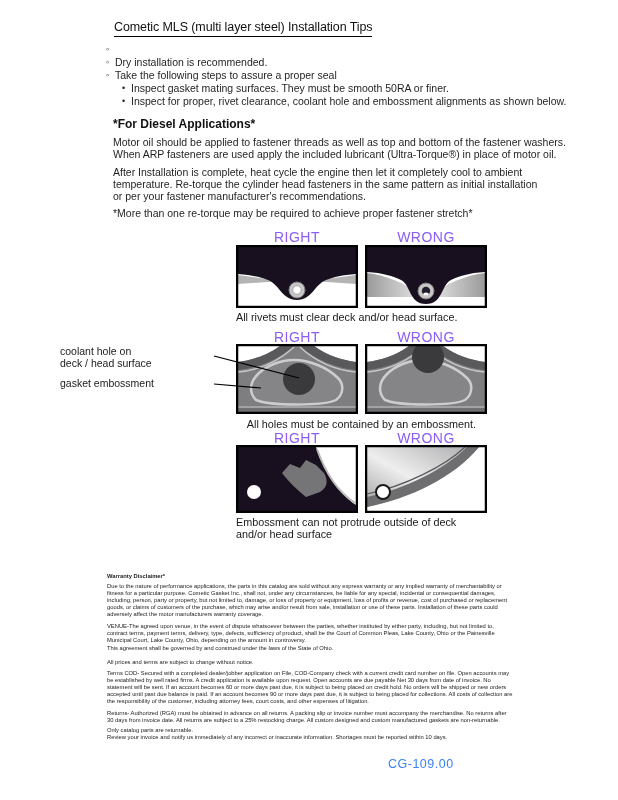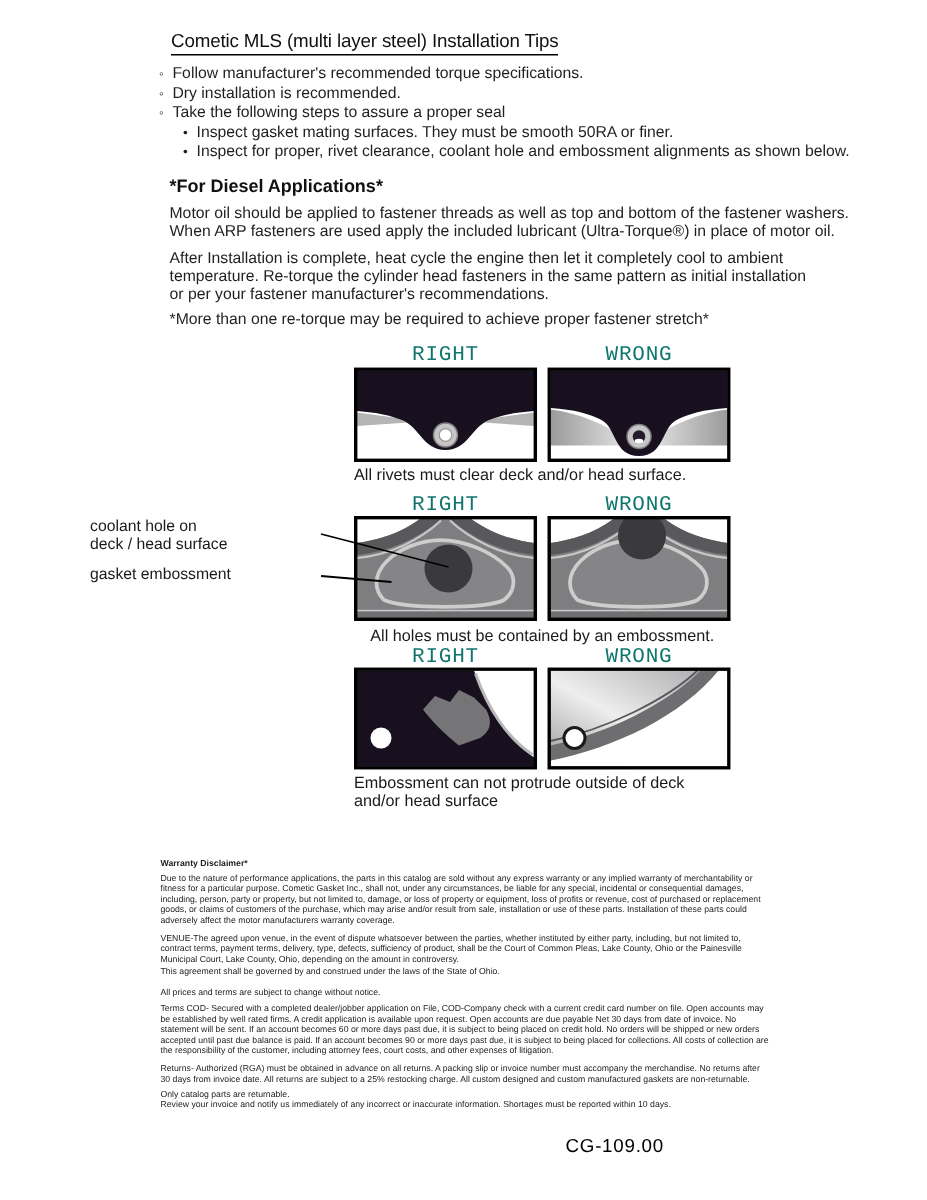--- a/index.html
+++ b/index.html
@@ -12,39 +12,38 @@
     left:114px;top:20px;font-size:12.5px;font-weight:normal;letter-spacing:-0.1px;
     border-bottom:1.5px solid #000;padding-bottom:2px;color:#111;
   }
   .bullet-list{left:106px;top:43px;font-size:10.5px;line-height:13px;color:#1f1f1f;}
   .b-row{display:flex;white-space:nowrap;}
   .b-row.sub{margin-left:16px;}
   .b-marker{width:9px;flex:0 0 9px;font-size:9px;}
   .diesel-heading{left:113px;top:117px;font-size:12px;font-weight:bold;color:#111;}
   .para{left:113px;font-size:10.5px;line-height:12px;color:#1f1f1f;}
   .para div{white-space:nowrap;}
-  .dg-label{width:122px;text-align:center;font-size:14px;letter-spacing:0.5px;color:#0f766e;font-family:Liberation Mono, monospace;}
+  .dg-label{width:122px;text-align:center;font-size:14px;letter-spacing:0.5px;color:#8b5cf6;}
   .panel{width:122px;display:block;}
   .dg-caption{font-size:10.8px;color:#1a1a1a;line-height:12px;}
   .side-label{width:152px;left:60px;text-align:left;font-size:10.5px;line-height:12px;color:#1a1a1a;}
   .warranty{font-size:5.8px;line-height:7px;color:#222;width:406px;left:107px;}
   .warranty-h{font-weight:bold;}
-  .page-code{left:377px;top:757px;font-size:12.5px;letter-spacing:0.5px;color:#000000;}
+  .page-code{left:388px;top:757px;font-size:12.5px;letter-spacing:0.5px;color:#3b82f6;}
 </style>
 </head>
 <body>
 
 <div class="page">
 
   <div class="abs doc-title">Cometic MLS (multi layer steel) Installation Tips</div>
 
   <div class="abs bullet-list">
     <div class="b-row">
       <span class="b-marker">◦</span>
-      <span>Follow manufacturer's recommended torque specifications.</span>
     </div>
     <div class="b-row">
       <span class="b-marker">◦</span>
       <span>Dry installation is recommended.</span>
     </div>
     <div class="b-row">
       <span class="b-marker">◦</span>
       <span>Take the following steps to assure a proper seal</span>
     </div>
     <div class="b-row sub">

